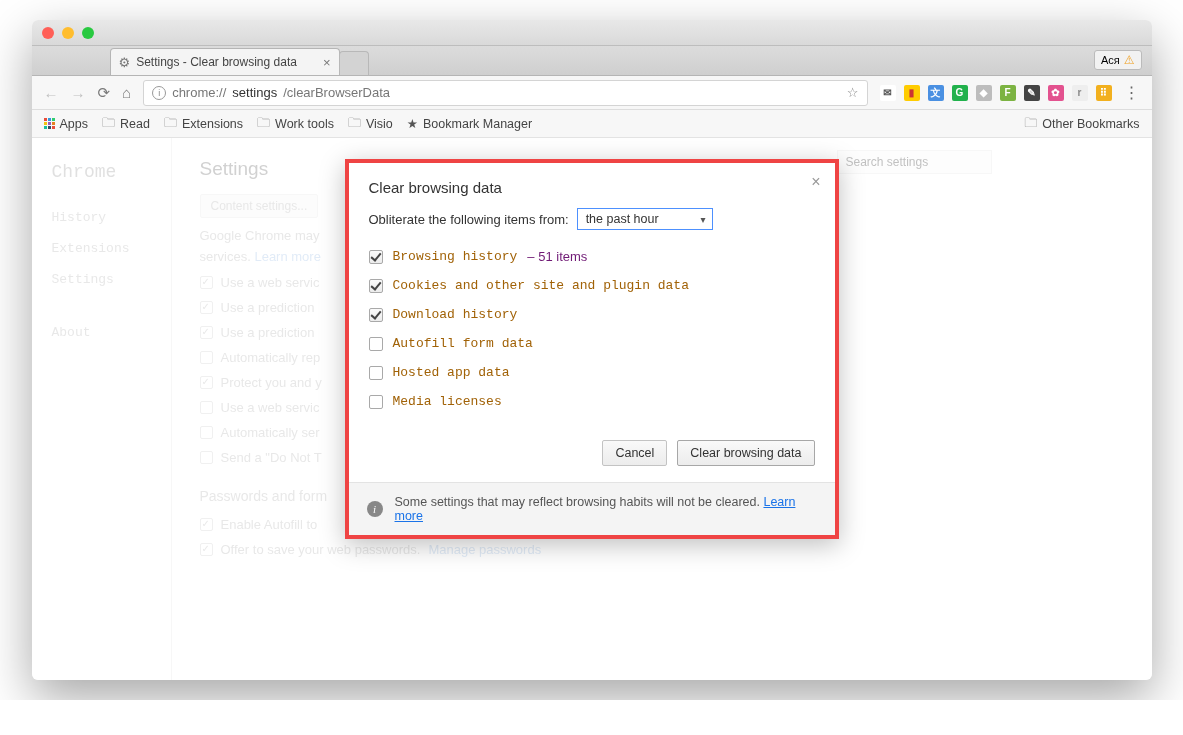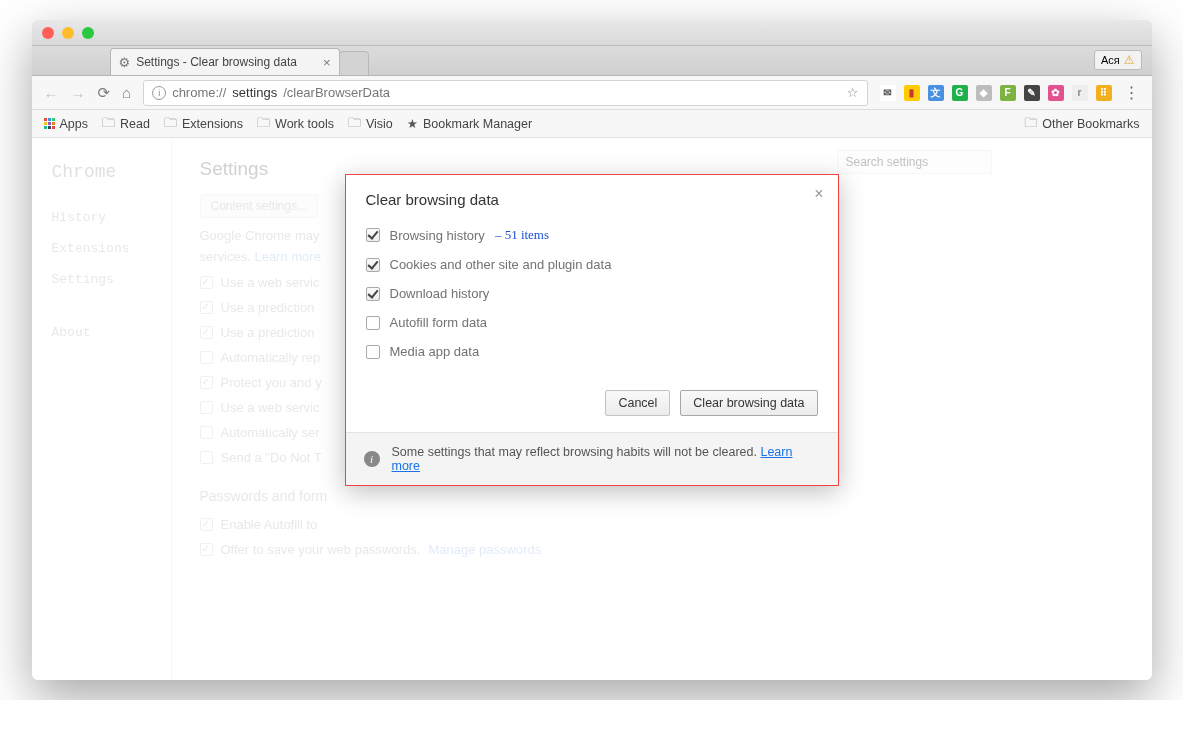--- a/index.html
+++ b/index.html
@@ -41,34 +41,34 @@
 .main { flex: 1; padding: 20px 28px; color: #bbb; font-size: 13px; position: relative; }
 .pg-title { font-size: 19px; color: #999; margin-bottom: 14px; }
 .search-set { position: absolute; right: 160px; top: 12px; width: 155px; height: 24px; border: 1px solid #eee; background: #fafafa; font-size: 12px; padding: 0 8px; color: #bbb; }
 .gh-btn { border: 1px solid #eee; background: #f8f8f8; color: #ccc; padding: 4px 10px; border-radius: 2px; font-size: 12px; display: inline-block; margin-bottom: 10px; }
 .gh-row { display: flex; align-items: center; gap: 8px; padding: 5px 0; color: #ccc; }
 .gh-ck { width: 13px; height: 13px; border: 1px solid #ddd; border-radius: 2px; position: relative; }
 .gh-ck.on::after { content: "✓"; position: absolute; font-size: 10px; color: #ccc; top: -1px; left: 1px; }
 .gh-link { color: #bcd3ee; }
 .sect-h { font-size: 14px; color: #ccc; margin: 18px 0 8px; }
 .overlay { position: absolute; inset: 0; background: rgba(255,255,255,0.55); display: flex; justify-content: center; align-items: flex-start; }
-.dialog { width: 494px; background: #fff; border: 1px solid #ef4444; box-shadow: 0 6px 24px rgba(0,0,0,0.25); margin-top: 36px; font-size: 13px; color: #333; }
+.dialog { width: 494px; background: #fff; border: 4px solid #ef4444; box-shadow: 0 6px 24px rgba(0,0,0,0.25); margin-top: 21px; font-size: 13px; color: #333; }
 .dlg-head { padding: 16px 20px 8px; position: relative; }
 .dlg-title { font-size: 15px; color: #333; }
 .dlg-close { position: absolute; right: 14px; top: 10px; color: #999; font-size: 16px; cursor: pointer; }
 .dlg-body { padding: 4px 20px 12px; }
 .oblit-row { display: flex; align-items: center; gap: 8px; margin-bottom: 12px; }
 .time-sel { border: 1px solid #4d90fe; height: 22px; padding: 0 22px 0 8px; font-size: 12.5px; position: relative; background: #fff; min-width: 136px; display: flex; align-items: center; cursor: pointer; }
 .time-sel::after { content: "▾"; position: absolute; right: 6px; font-size: 10px; color: #555; }
 .ck-row { display: flex; align-items: center; gap: 10px; padding: 7px 0; }
 .ck { width: 14px; height: 14px; border: 1px solid #a9a9a9; border-radius: 2px; position: relative; background: #fff; }
 .ck.checked { background: linear-gradient(#fafafa,#ececec); }
 .ck.checked::after { content: ""; position: absolute; left: 3px; top: 0px; width: 4px; height: 8px; border: solid #444; border-width: 0 2px 2px 0; transform: rotate(40deg); }
-.ck-label { color: #737373; }
-.ck-extra { color: #1d4ed8; font-family: Liberation Serif, serif; }
+.ck-label { color: #a16207; font-family: Liberation Mono, monospace; }
+.ck-extra { color: #701a75; }
 .dlg-btns { padding: 12px 20px 16px; display: flex; justify-content: flex-end; gap: 10px; align-items: center; }
 .btn { border: 1px solid #c3c3c3; background: linear-gradient(#f9f9f9,#ececec); padding: 5px 12px; border-radius: 2px; font-size: 12.5px; cursor: pointer; }
 .btn.primary { border-color: #a7a7a7; }
 .dlg-foot { border-top: 1px solid #e3e3e3; background: #f4f4f4; padding: 12px 18px; display: flex; gap: 12px; align-items: center; font-size: 12.5px; color: #555; }
 .info-circ { width: 16px; height: 16px; border-radius: 50%; background: #888; color: #fff; font-size: 11px; display: flex; align-items: center; justify-content: center; font-style: italic; font-family: Georgia, serif; flex-shrink:0; }
 .learn { color: #1a73e8; text-decoration: underline; cursor: pointer; }
 </style>
 </head>
 <body>
 
@@ -236,41 +236,51 @@
         </div>
     </div>
 
     <div class="overlay">
       <div class="dialog">
         <div class="dlg-head">
           <div class="dlg-title">Clear browsing data</div>
           <div class="dlg-close">×</div>
         </div>
         <div class="dlg-body">
+          <div class="oblit-row">
+            <span>Obliterate the following items from:</span>
+            <div class="time-sel">
+              <span>the past hour</span>
+            </div>
+          </div>
           <div id="dlg-items">
               <div class="ck-row">
                 <div class="ck checked"></div>
                 <span class="ck-label">Browsing history</span>
                 <span class="ck-extra">  –  51 items</span>
               </div>
               <div class="ck-row">
                 <div class="ck checked"></div>
                 <span class="ck-label">Cookies and other site and plugin data</span>
               </div>
               <div class="ck-row">
                 <div class="ck checked"></div>
                 <span class="ck-label">Download history</span>
               </div>
               <div class="ck-row">
                 <div class="ck"></div>
                 <span class="ck-label">Autofill form data</span>
               </div>
               <div class="ck-row">
                 <div class="ck"></div>
-                <span class="ck-label">Media app data</span>
+                <span class="ck-label">Hosted app data</span>
+              </div>
+              <div class="ck-row">
+                <div class="ck"></div>
+                <span class="ck-label">Media licenses</span>
               </div>
             </div>
         </div>
         <div class="dlg-btns">
           <div class="btn">Cancel</div>
           <div class="btn primary">Clear browsing data</div>
         </div>
         <div class="dlg-foot">
           <div class="info-circ">i</div>
           <div>

